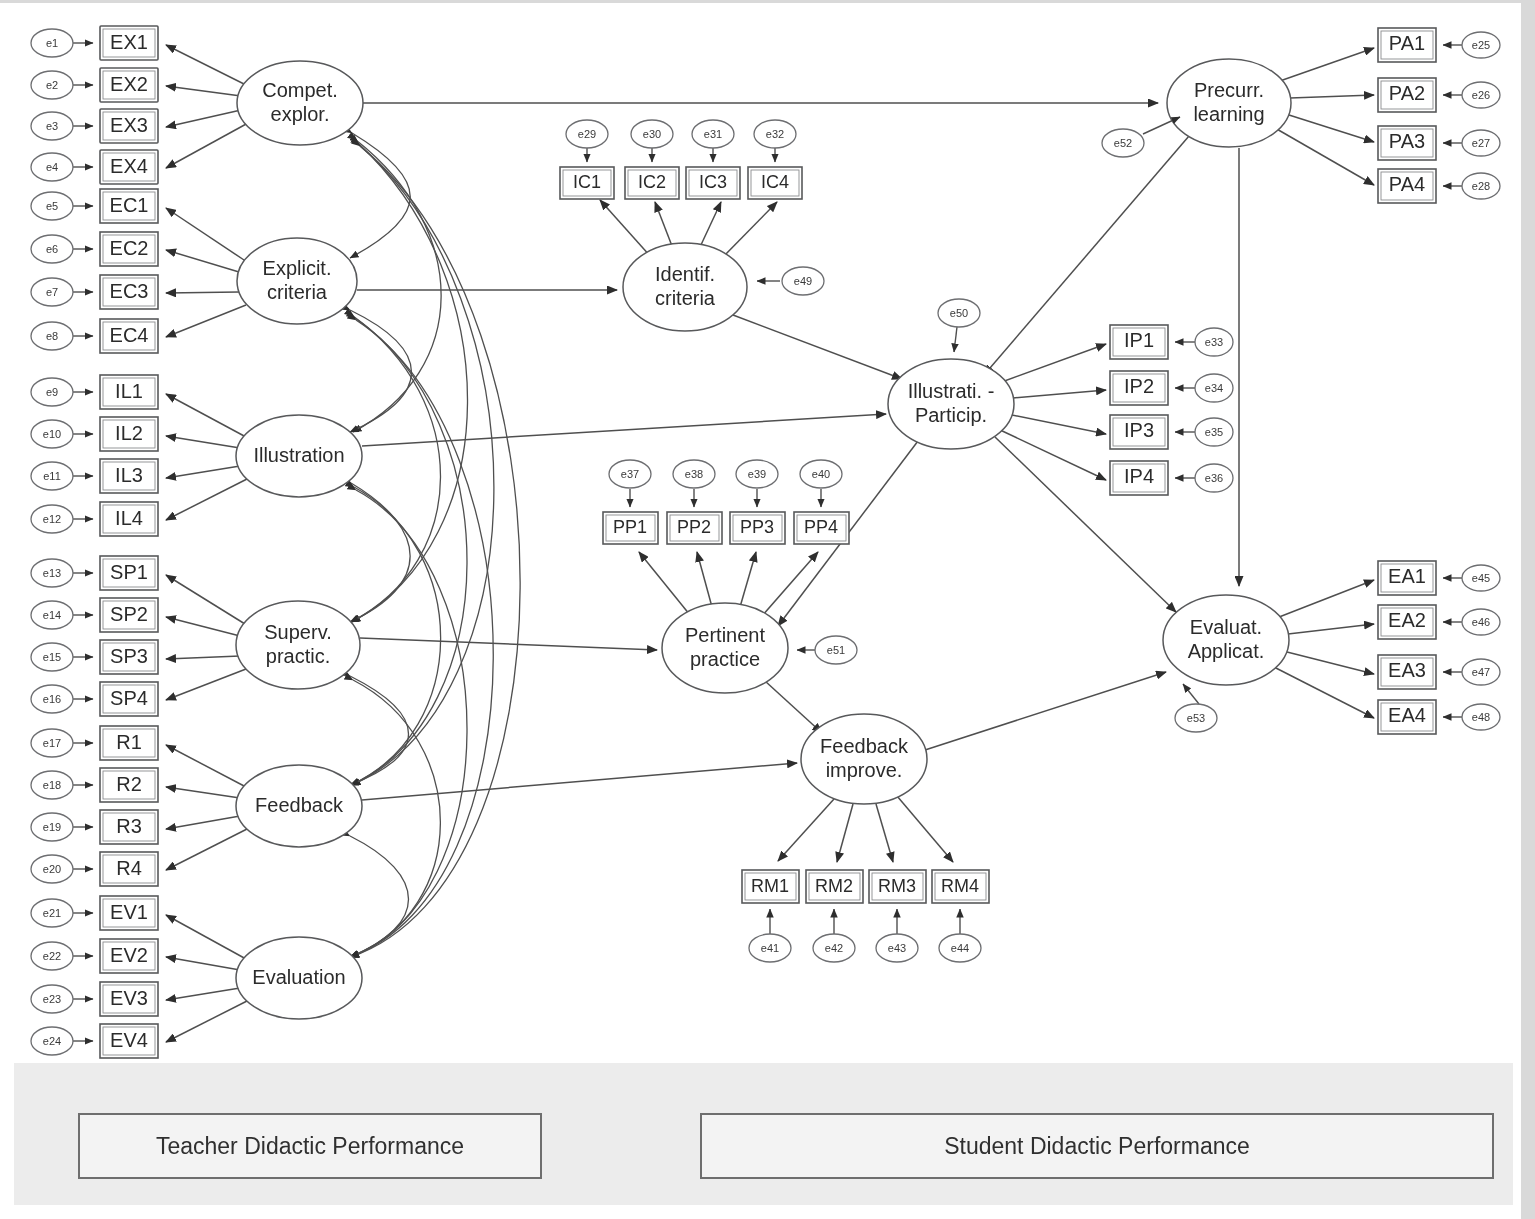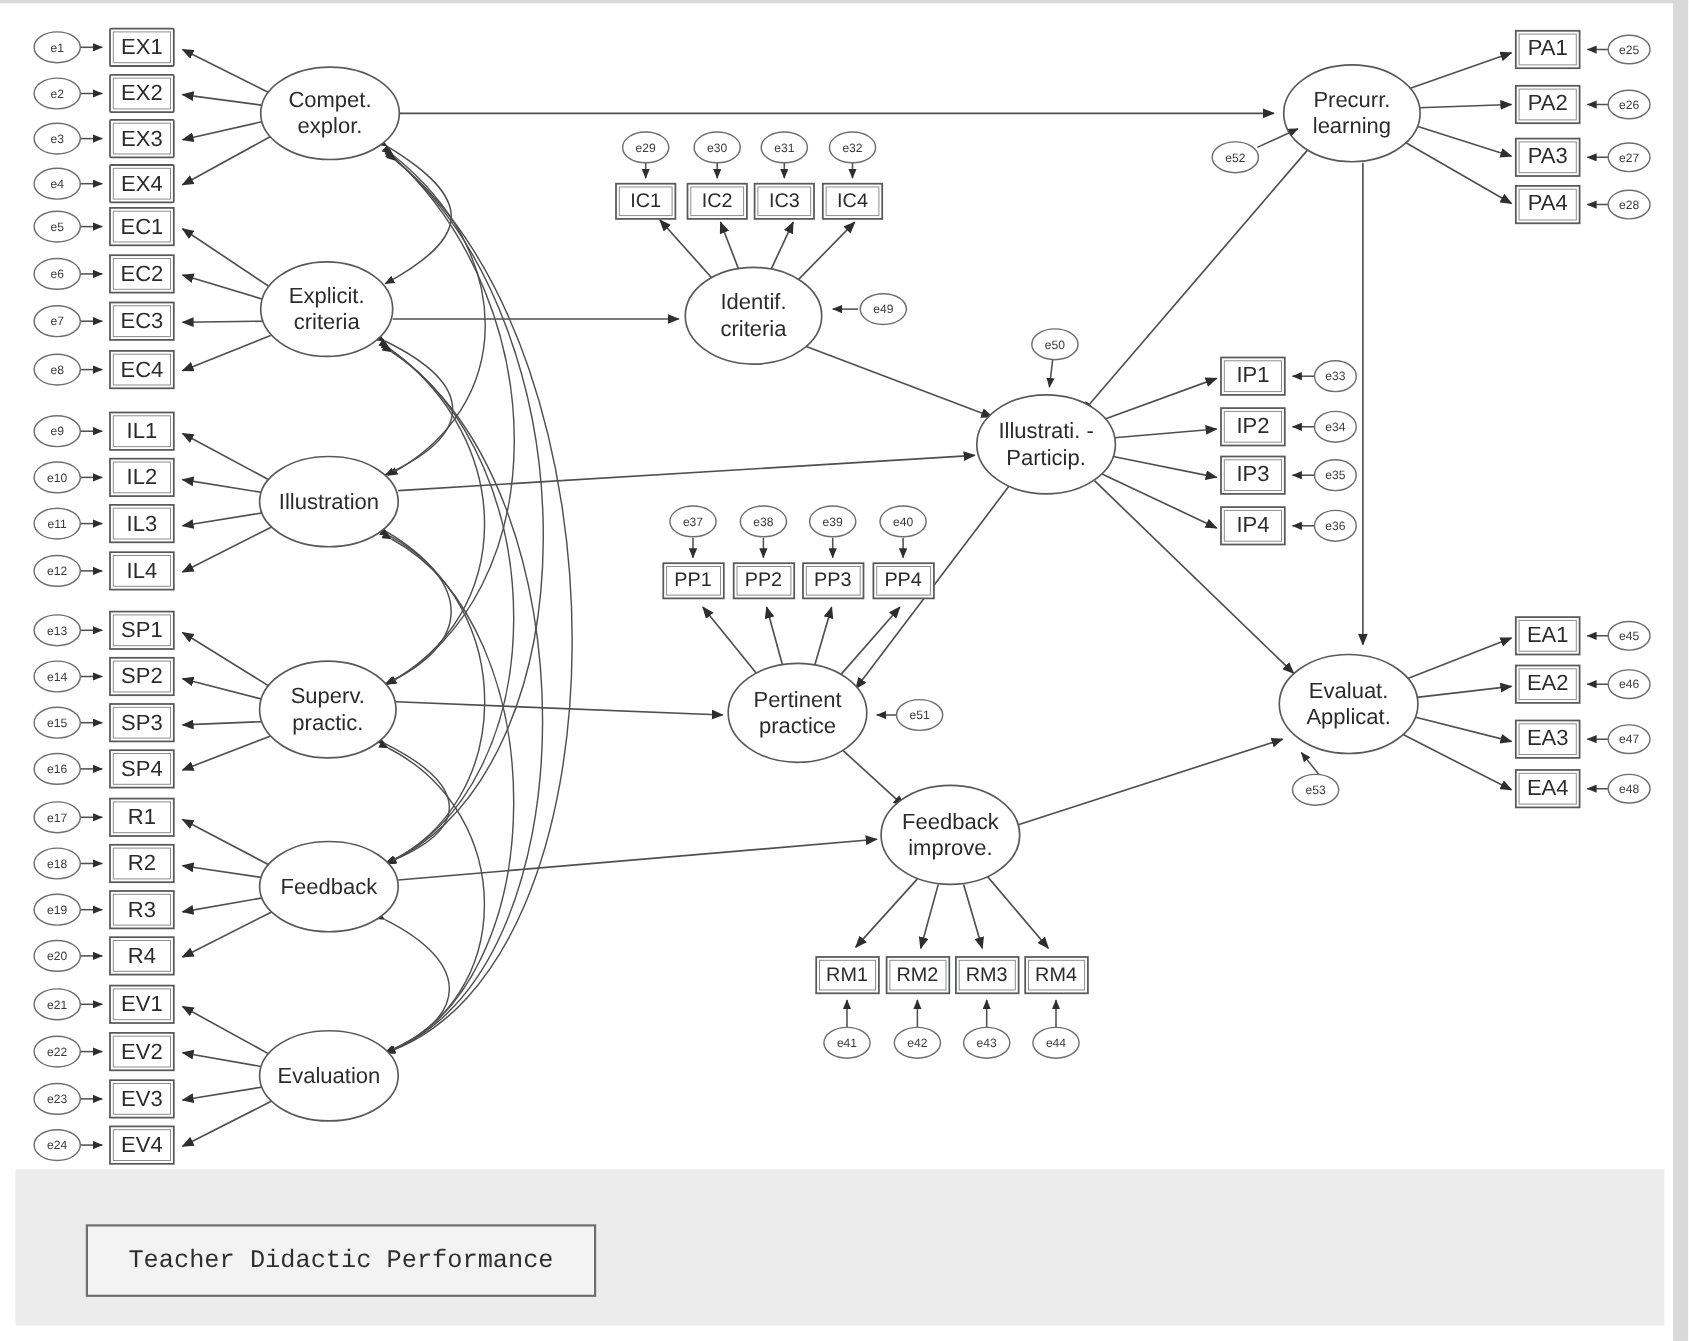--- a/index.html
+++ b/index.html
@@ -11,21 +11,21 @@
   .ell{fill:#ffffff;stroke:#58595b;stroke-width:1.5;}
   .errell{fill:#ffffff;stroke:#6d6e71;stroke-width:1.3;}
   .lbl{font-family:"Liberation Sans", sans-serif;font-size:20px;fill:#2b2b2b;text-anchor:middle;dominant-baseline:middle;}
   .lbl-sm{font-family:"Liberation Sans", sans-serif;font-size:18px;fill:#2b2b2b;text-anchor:middle;dominant-baseline:middle;}
   .errlbl{font-family:"Liberation Sans", sans-serif;font-size:11px;fill:#3a3a3a;text-anchor:middle;dominant-baseline:middle;}
   .path{fill:none;stroke:#4f4f4f;stroke-width:1.5;}
   .cov{fill:none;stroke:#4f4f4f;stroke-width:1.3;}
   .errpath{fill:none;stroke:#4f4f4f;stroke-width:1.4;}
   .legendband{position:absolute;left:14px;top:1063px;width:1499px;height:142px;background:#ececec;}
   .legendbox{position:absolute;border:2px solid #6e6e6e;background:#f3f3f3;display:flex;align-items:center;justify-content:center;
-             font-size:23px;color:#2f2f2f;font-family:Liberation Mono, monospace;}
+             font-size:23px;color:#2f2f2f;font-family:Liberation Sans, sans-serif;}
   #lb-teacher{left:78px;top:1113px;width:460px;height:62px;}
   #lb-student{left:700px;top:1113px;width:790px;height:62px;}
   .frameline{position:absolute;background:#d9d9d9;}
 </style>
 </head>
 <body>
 
 <div id="page">
 
   <svg id="model" viewBox="0 0 1535 1219">
@@ -538,17 +538,20 @@
       <ellipse class="errell" cx="1196" cy="718" rx="21" ry="14"></ellipse>
       <text class="errlbl" x="1196" y="719">e53</text>
     </g>
 
   </svg>
 
   <div class="legendband"></div>
   <div class="legendbox" id="lb-teacher">
     <span>Teacher Didactic Performance</span>
   </div>
+  <div class="legendbox" id="lb-student">
+    <span>Student Didactic Performance</span>
+  </div>
 
   <div class="frameline" style="left:1521px;top:0;width:14px;height:1219px;"></div>
   <div class="frameline" style="left:0;top:0;width:1535px;height:3px;"></div>
 
 </div>
 
 </body></html>

